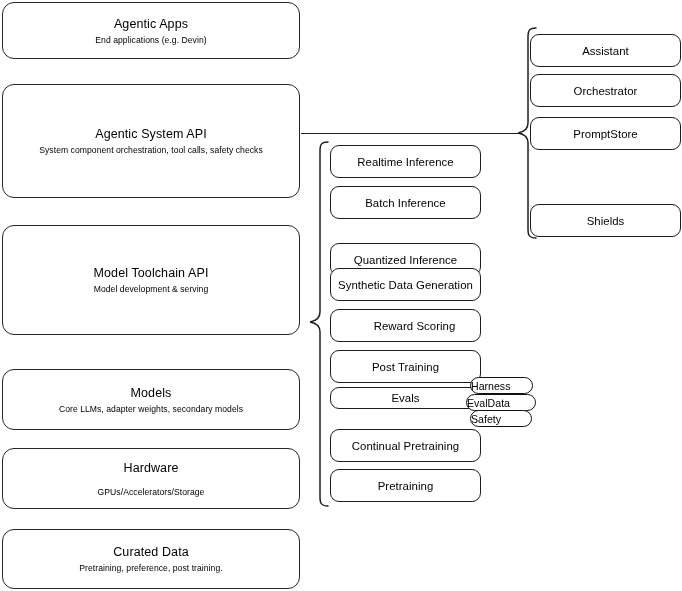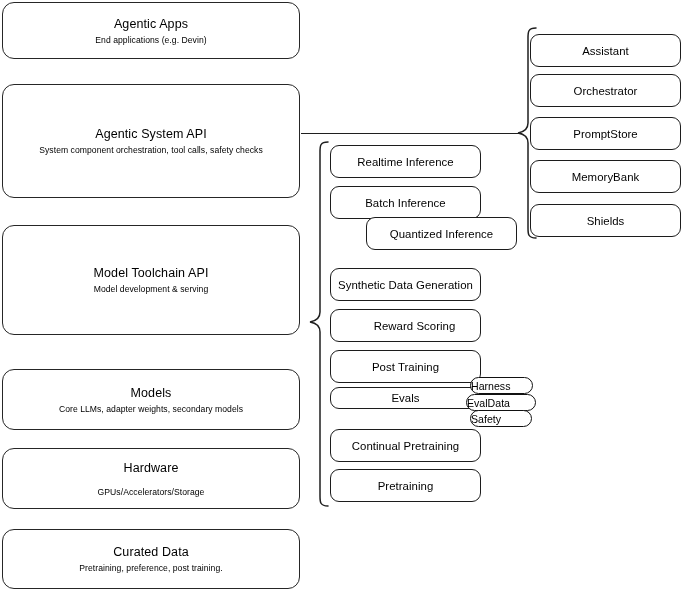--- a/index.html
+++ b/index.html
@@ -121,21 +121,21 @@
   <svg class="brace-svg" style="left:300px; top:140px; width:30px; height:380px;" viewBox="0 0 30 380">
     <path d="M 28 2 C 20 2 20 6 20 12 L 20 172 C 20 178 16 181 10 182 C 16 183 20 186 20 192 L 20 356 C 20 362 20 366 28 366" fill="none" stroke="#1f1f1f" stroke-width="1.5" stroke-linecap="round"></path>
   </svg>
 
   <div class="leaf" style="left:330px; top:145px; width:151px; height:33px;">
     <span>Realtime Inference</span>
   </div>
   <div class="leaf" style="left:330px; top:186px; width:151px; height:33px;">
     <span>Batch Inference</span>
   </div>
-  <div class="leaf" style="left:330px; top:217px; width:151px; height:33px;margin-left:36px;">
+  <div class="leaf" style="left:330px; top:243px; width:151px; height:33px;">
     <span>Quantized Inference</span>
   </div>
   <div class="leaf" style="left:330px; top:268px; width:151px; height:33px;">
     <span>Synthetic Data Generation</span>
   </div>
   <div class="leaf" style="left:330px; top:309px; width:151px; height:33px;padding-left:18px;">
     <span>Reward Scoring</span>
   </div>
   <div class="leaf" style="left:330px; top:350px; width:151px; height:33px;">
     <span>Post Training</span>
@@ -166,20 +166,17 @@
 
   <div class="leaf" style="left:530px; top:34px; width:151px; height:33px;">
     <span>Assistant</span>
   </div>
   <div class="leaf" style="left:530px; top:74px; width:151px; height:33px;">
     <span>Orchestrator</span>
   </div>
   <div class="leaf" style="left:530px; top:117px; width:151px; height:33px;">
     <span>PromptStore</span>
   </div>
-  <div class="leaf" style="left:530px; top:160px; width:151px; height:33px;">
-    <span>MemoryBank</span>
-  </div>
   <div class="leaf" style="left:530px; top:204px; width:151px; height:33px;">
     <span>Shields</span>
   </div>
 
 </div>
 
 </body></html>

